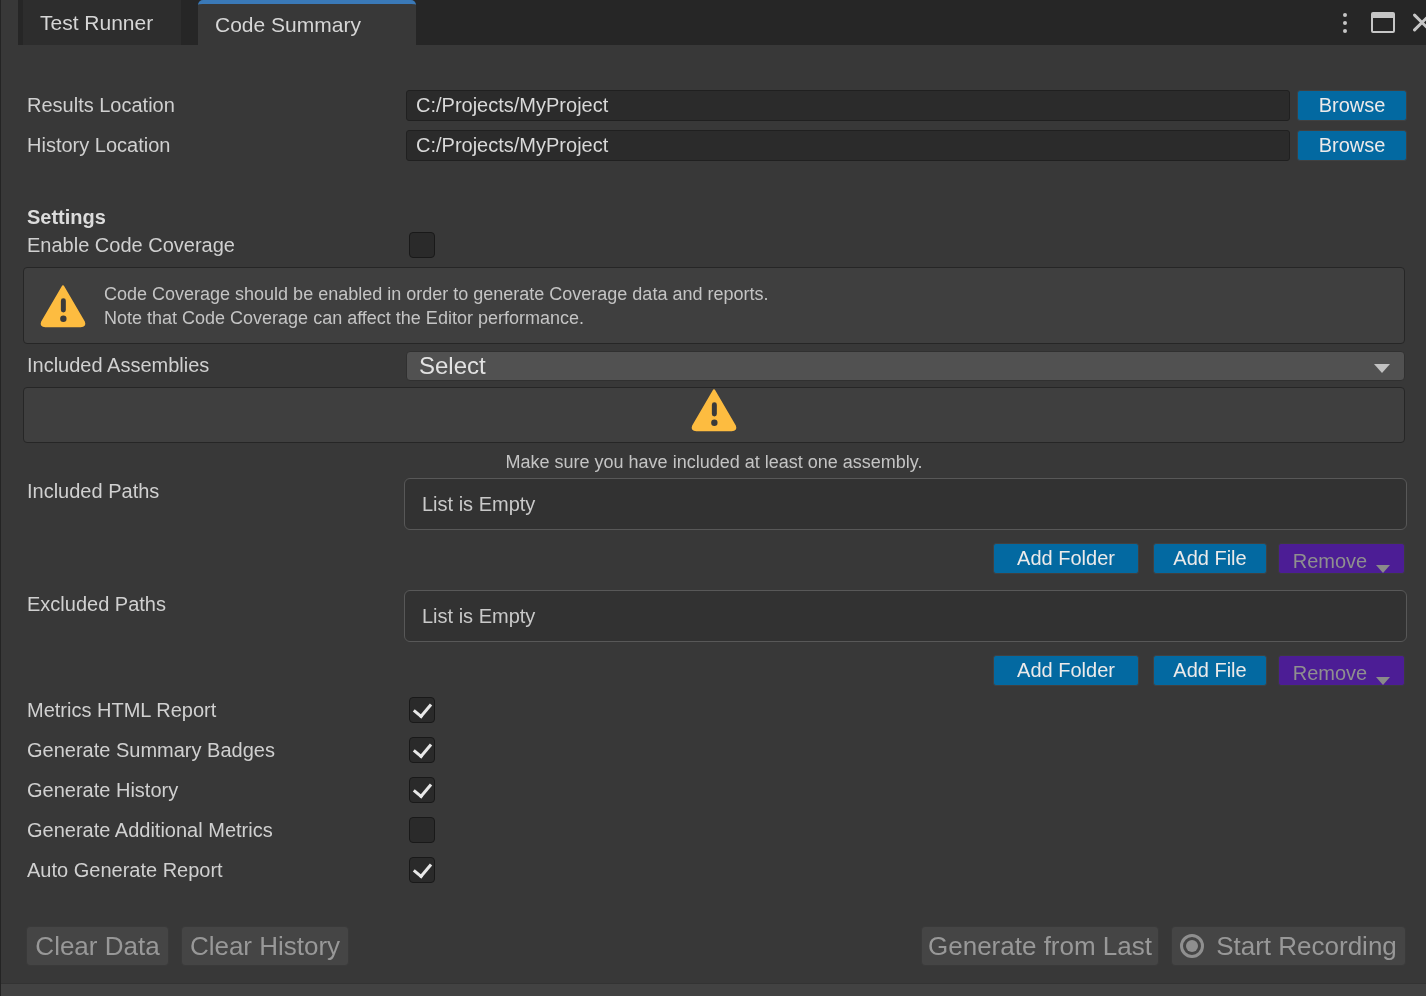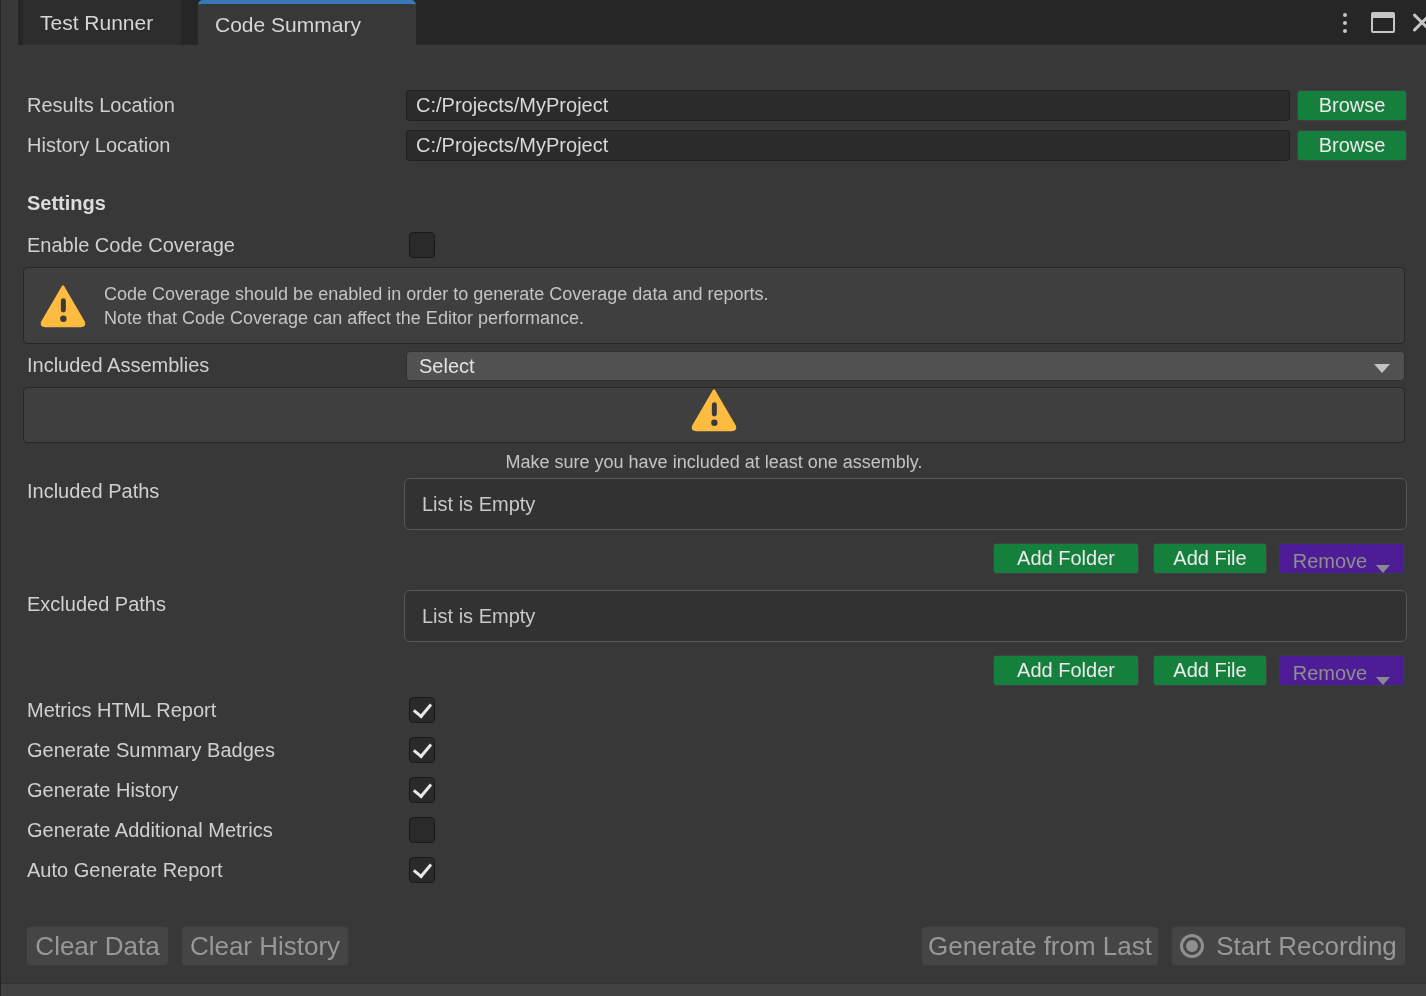--- a/index.html
+++ b/index.html
@@ -31,21 +31,21 @@
   
   .lbl { position:absolute; left:26px; font-size:20px; color:#d0d0d0; white-space:nowrap; }
   .txtfield {
     position:absolute; left:405px; width:884px; height:31px;
     background:#2b2b2b; border:1px solid #202020; border-radius:3px;
     color:#d9d9d9; font-size:20px; line-height:29px; padding:0 9px;
     white-space:nowrap; overflow:hidden;
   }
   .btn {
     position:absolute; display:flex; align-items:center; justify-content:center;
-    background:#15803d; border:1px solid #414141; border-radius:3px;
+    background:#0369a1; border:1px solid #414141; border-radius:3px;
     color:#eceaea; font-size:20px; cursor:pointer; white-space:nowrap;
   }
   .btn.disabled { background:#4c1d95; border-color:#3c3c3c; color:#8f8f8f; cursor:default;align-items:flex-end; }
   .bigbtn {
     position:absolute; height:40px; display:flex; align-items:center; justify-content:center; gap:12px;
     background:#454545; border:1px solid #3a3a3a; border-radius:4px;
     color:#989898; font-size:26px; cursor:default; white-space:nowrap;
   }
   .section-h { position:absolute; left:26px; font-size:20px; font-weight:bold; color:#dcdcdc; }
 
@@ -65,21 +65,21 @@
     background:#3f3f3f; border:1px solid #262626; border-radius:4px;
     display:flex; align-items:center; gap:18px; padding:0 16px;
   }
   .helpbox .txt { font-size:18px; color:#c4c4c4; line-height:24px; }
   .warn-svg { flex:0 0 auto; }
 
   
   .dropdown {
     position:absolute; left:405px; width:999px; height:30px;
     background:#515151; border:1px solid #303030; border-radius:4px;
-    display:flex; align-items:center; color:#e2e2e2; font-size:20px;
+    display:flex; align-items:center; color:#e2e2e2; font-size:24px;
     padding:0 12px; cursor:pointer;
   }
   .dd-arrow { position:absolute; right:14px; top:12px; width:0; height:0;
     border-left:8px solid transparent; border-right:8px solid transparent; border-top:9px solid #c2c2c2; }
 
   
   .listbox {
     position:absolute; left:403px; width:1003px; height:52px;
     background:#323232; border:1px solid #585858; border-radius:6px;
     display:flex; align-items:center; padding:10px 17px;
@@ -118,21 +118,21 @@
   </div>
 
   <div class="lbl" style="top:94px;">Results Location</div>
   <div class="txtfield" style="top:90px;">C:/Projects/MyProject</div>
   <div class="btn" style="left:1296px; top:90px; width:110px; height:31px;">Browse</div>
 
   <div class="lbl" style="top:134px;">History Location</div>
   <div class="txtfield" style="top:130px;">C:/Projects/MyProject</div>
   <div class="btn" style="left:1296px; top:130px; width:110px; height:31px;">Browse</div>
 
-  <div class="section-h" style="top:192px;">Settings</div>
+  <div class="section-h" style="top:206px;">Settings</div>
 
   <div class="lbl" style="top:234px;">Enable Code Coverage</div>
   <div class="checkbox" style="top:232px;"></div>
 
   <div class="helpbox" style="top:267px; height:77px;">
     <svg class="warn-svg" width="46" height="44" viewBox="0 0 64 62">
       <path d="M32 4 L61 54 Q63 59 57 59 L7 59 Q1 59 3 54 Z" fill="var(--warning_yellow,#FDBC40)" stroke="var(--warning_yellow,#FDBC40)" stroke-width="4" stroke-linejoin="round"></path>
       <rect x="29" y="20" width="7" height="20" rx="3.5" fill="#3a3a3a"></rect>
       <circle cx="32.5" cy="49" r="4.5" fill="#3a3a3a"></circle>
     </svg>

